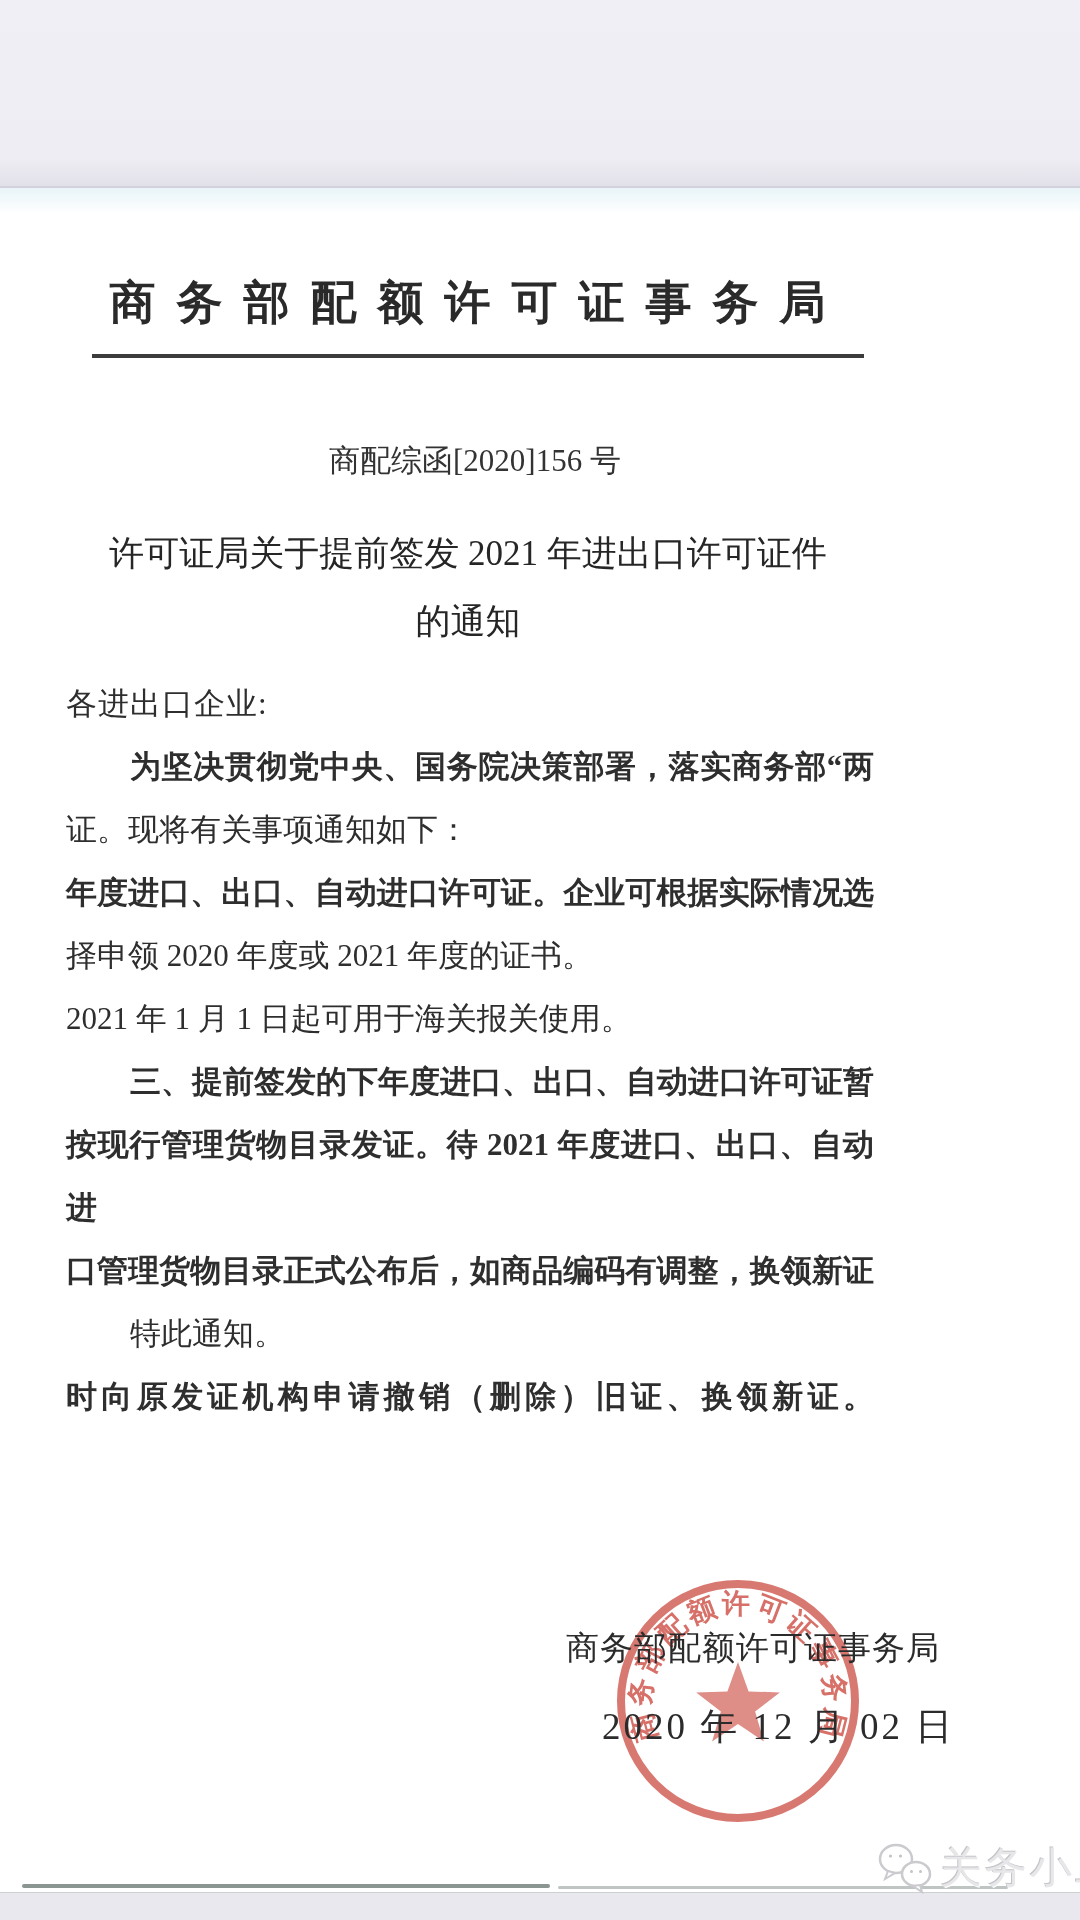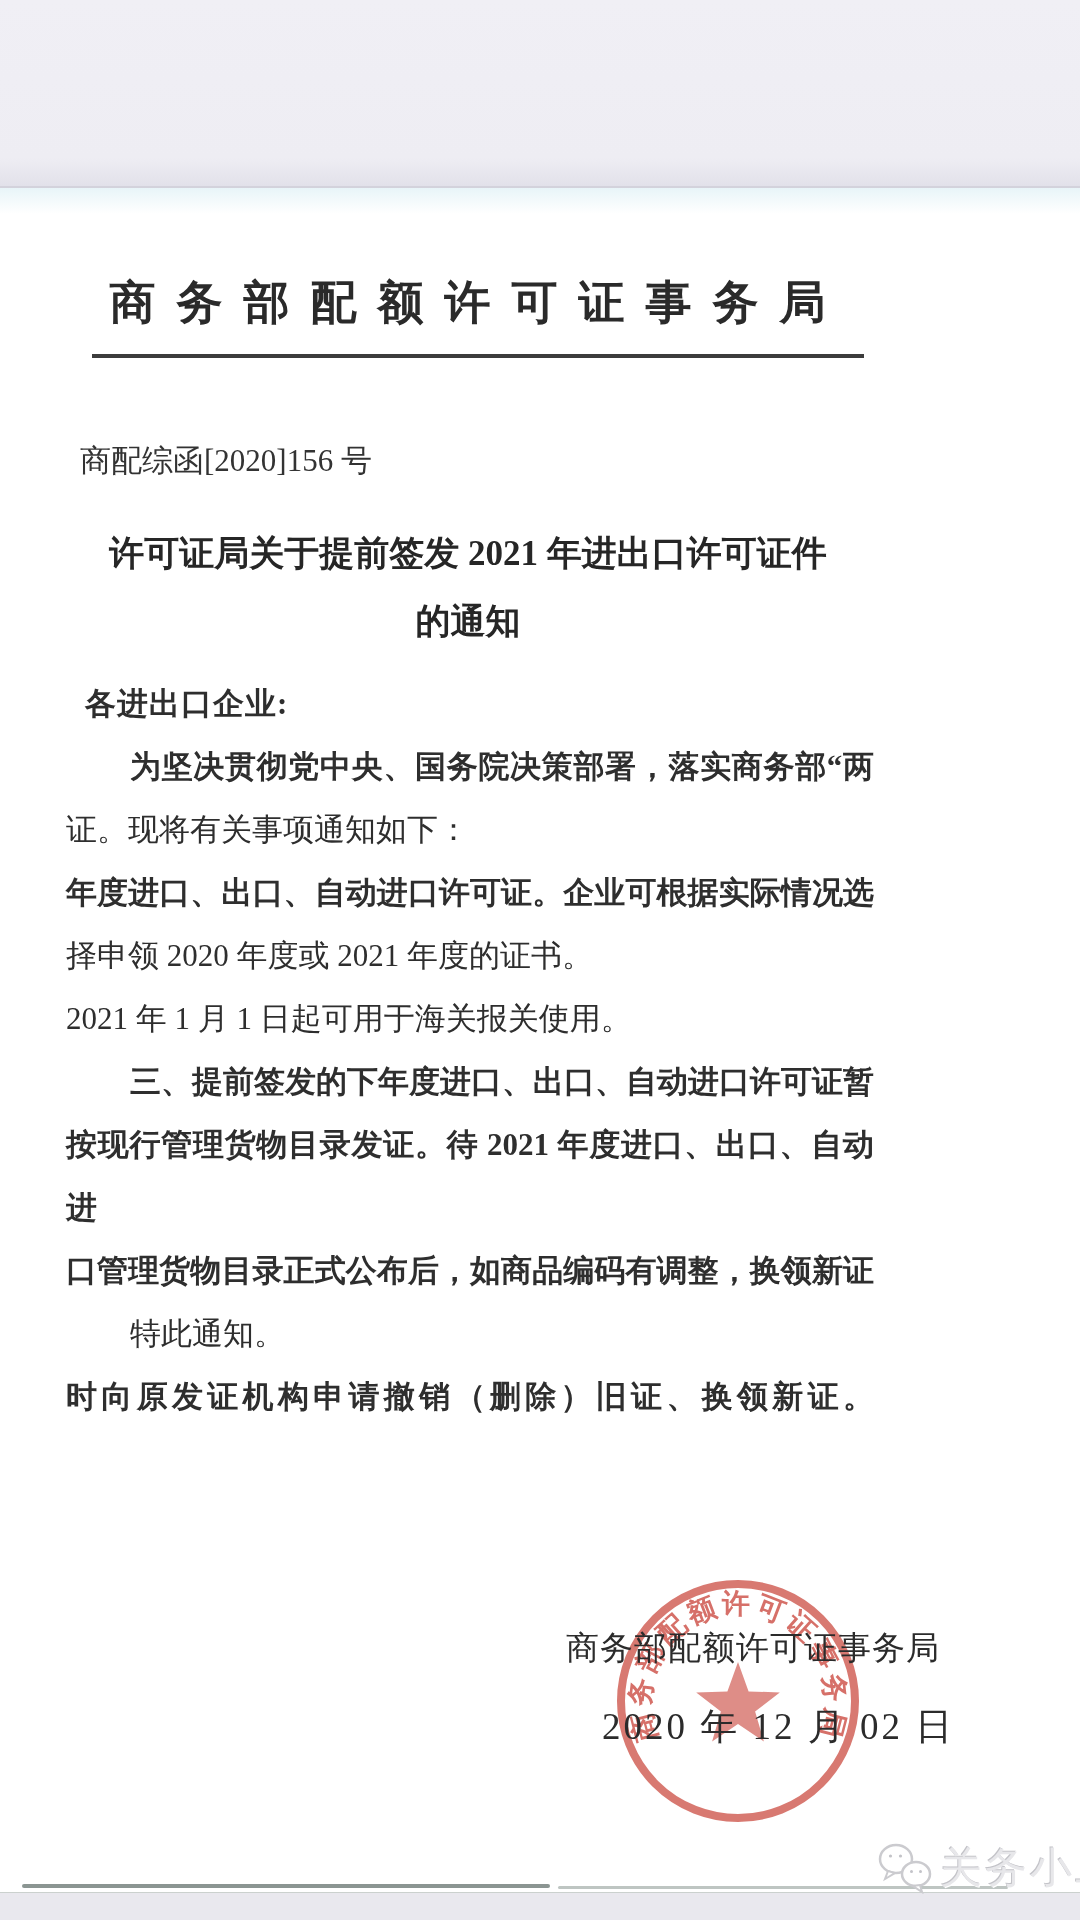--- a/index.html
+++ b/index.html
@@ -38,44 +38,44 @@
 
   
   .org-header {
     position: absolute; left: 92px; top: 272px; width: 772px;
     font-size: 46px; font-weight: bold; color: #2a2a2a;
     letter-spacing: 21px; text-align: center; white-space: nowrap;
     padding-bottom: 20px;
     border-bottom: 4px solid #3c3c3c;
   }
   .ref-number {
-    position: absolute; left: 80px; top: 440px; width: 766px;
-    font-size: 31px; text-align: left; color: #333;
+    position: absolute; left: 92px; top: 440px; width: 766px;
+    font-size: 31px; text-align: center; color: #333;
   }
 
   .doc-title {
     position: absolute; left: 62px; top: 520px; width: 812px;
-    text-align: center; font-size: 35px; font-weight: bold;
+    text-align: center; font-size: 35px; font-weight: normal;
     line-height: 68px; color: #262626;
   }
 
   
   .doc-body {
     position: absolute; left: 66px; top: 672px; width: 808px;
     font-size: 31px; line-height: 63px; color: #2e2e2e;
   }
   .doc-body .line { white-space: nowrap; }
   .doc-body .line.full {
     white-space: normal;
     text-align: justify;
     text-align-last: justify;
     font-weight: bold;
   }
   .doc-body .line.indent { text-indent: 64px; }
-  .doc-body .line.salutation { font-weight: bold; letter-spacing: 1px; margin-left: 19px; }
+  .doc-body .line.salutation { font-weight: normal; letter-spacing: 1px; }
 
   
   .signature-org {
     position: absolute; left: 566px; top: 1626px;
     font-size: 33px; color: #2b2b2b; letter-spacing: 1px; z-index: 3;
   }
   .signature-date {
     position: absolute; left: 602px; top: 1702px;
     font-size: 37px; color: #2b2b2b; letter-spacing: 3px; z-index: 3;
   }

